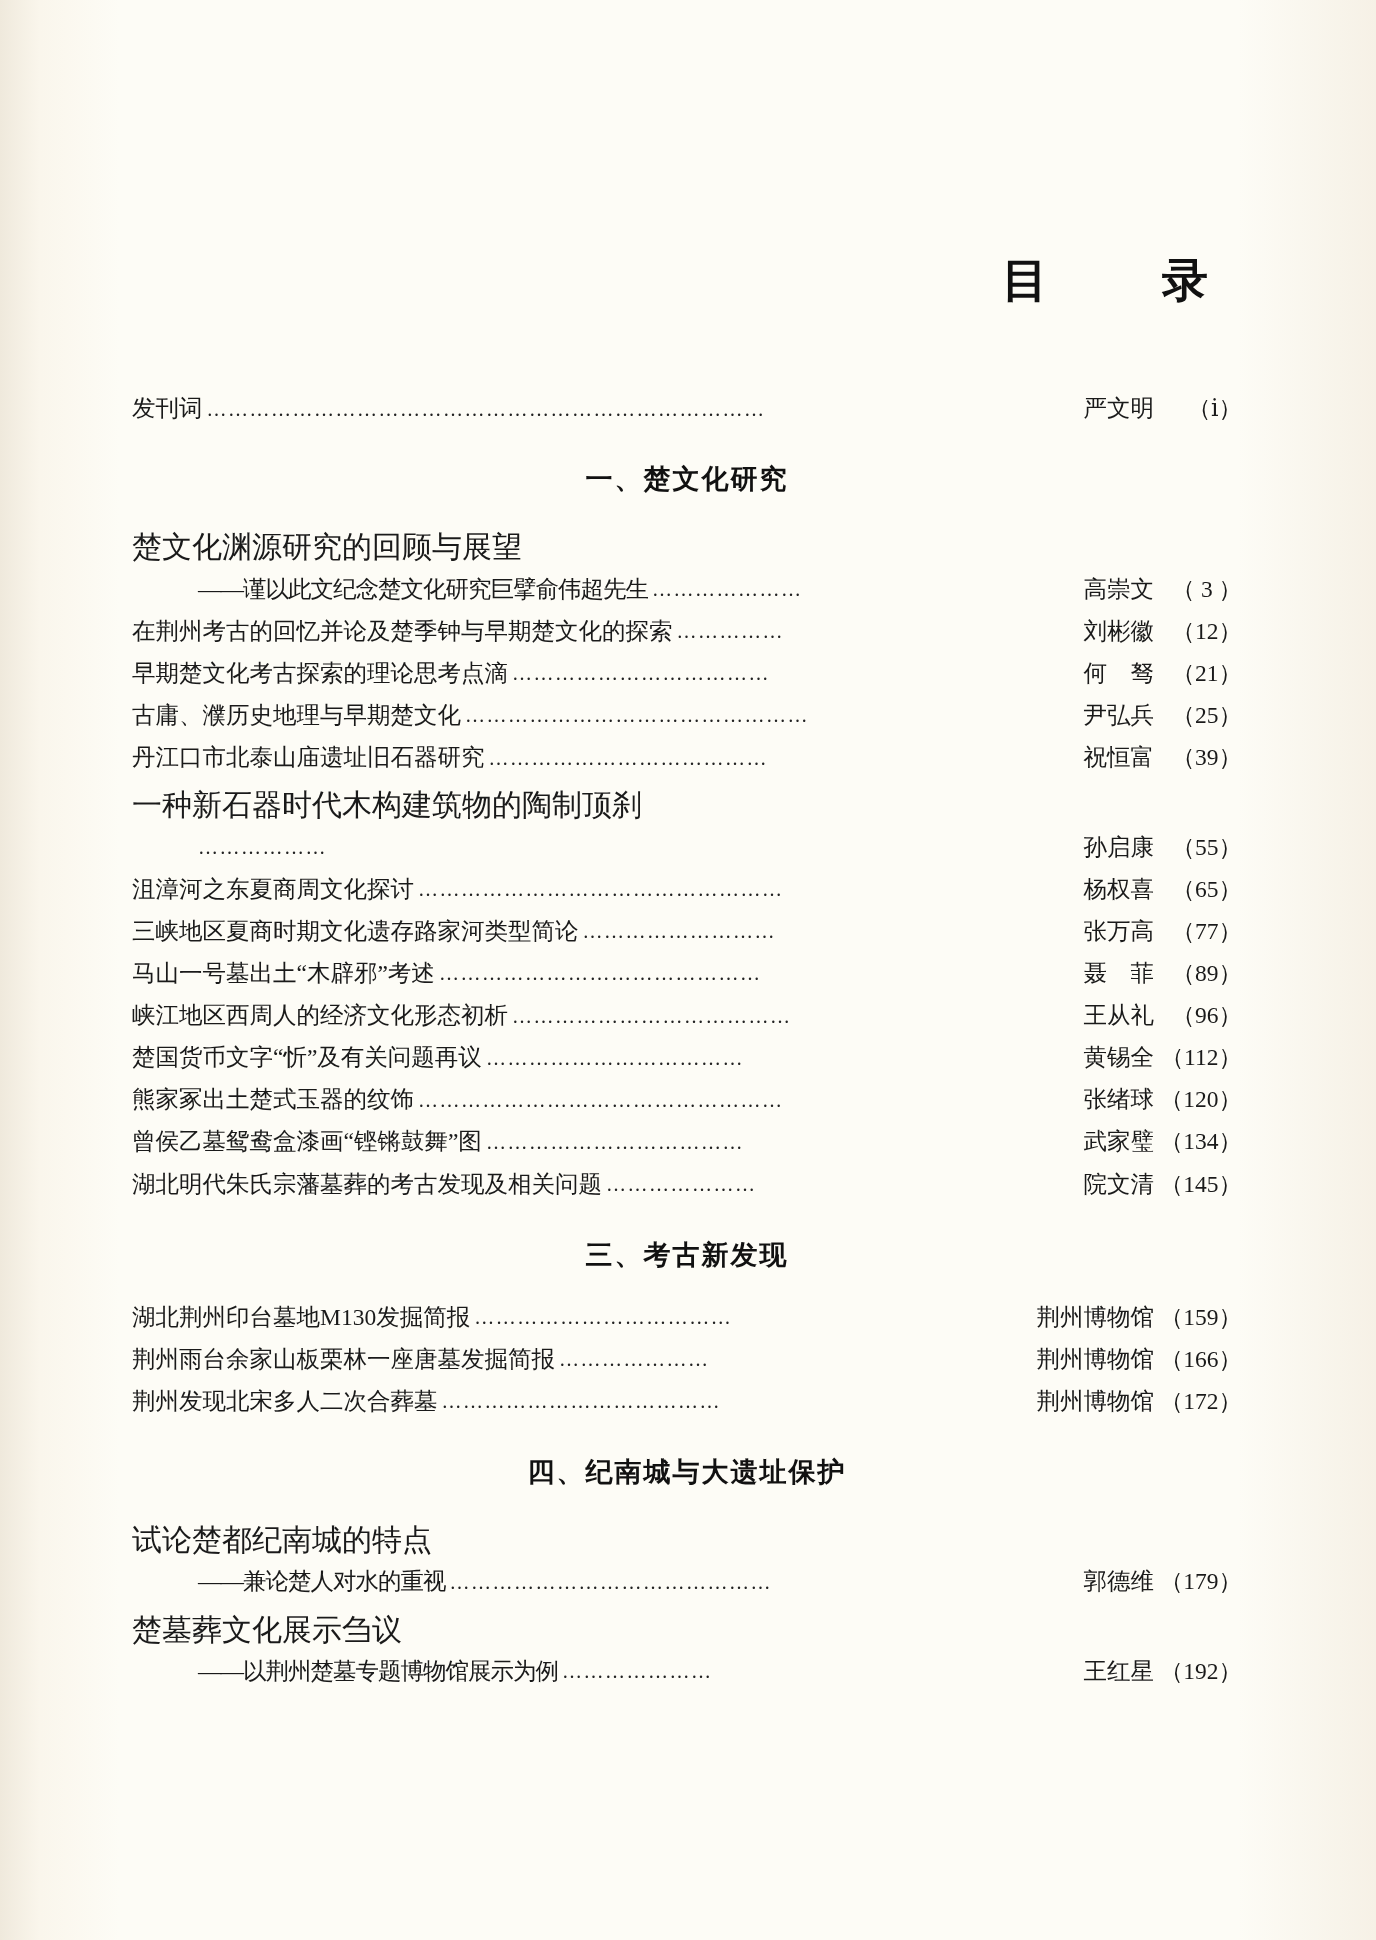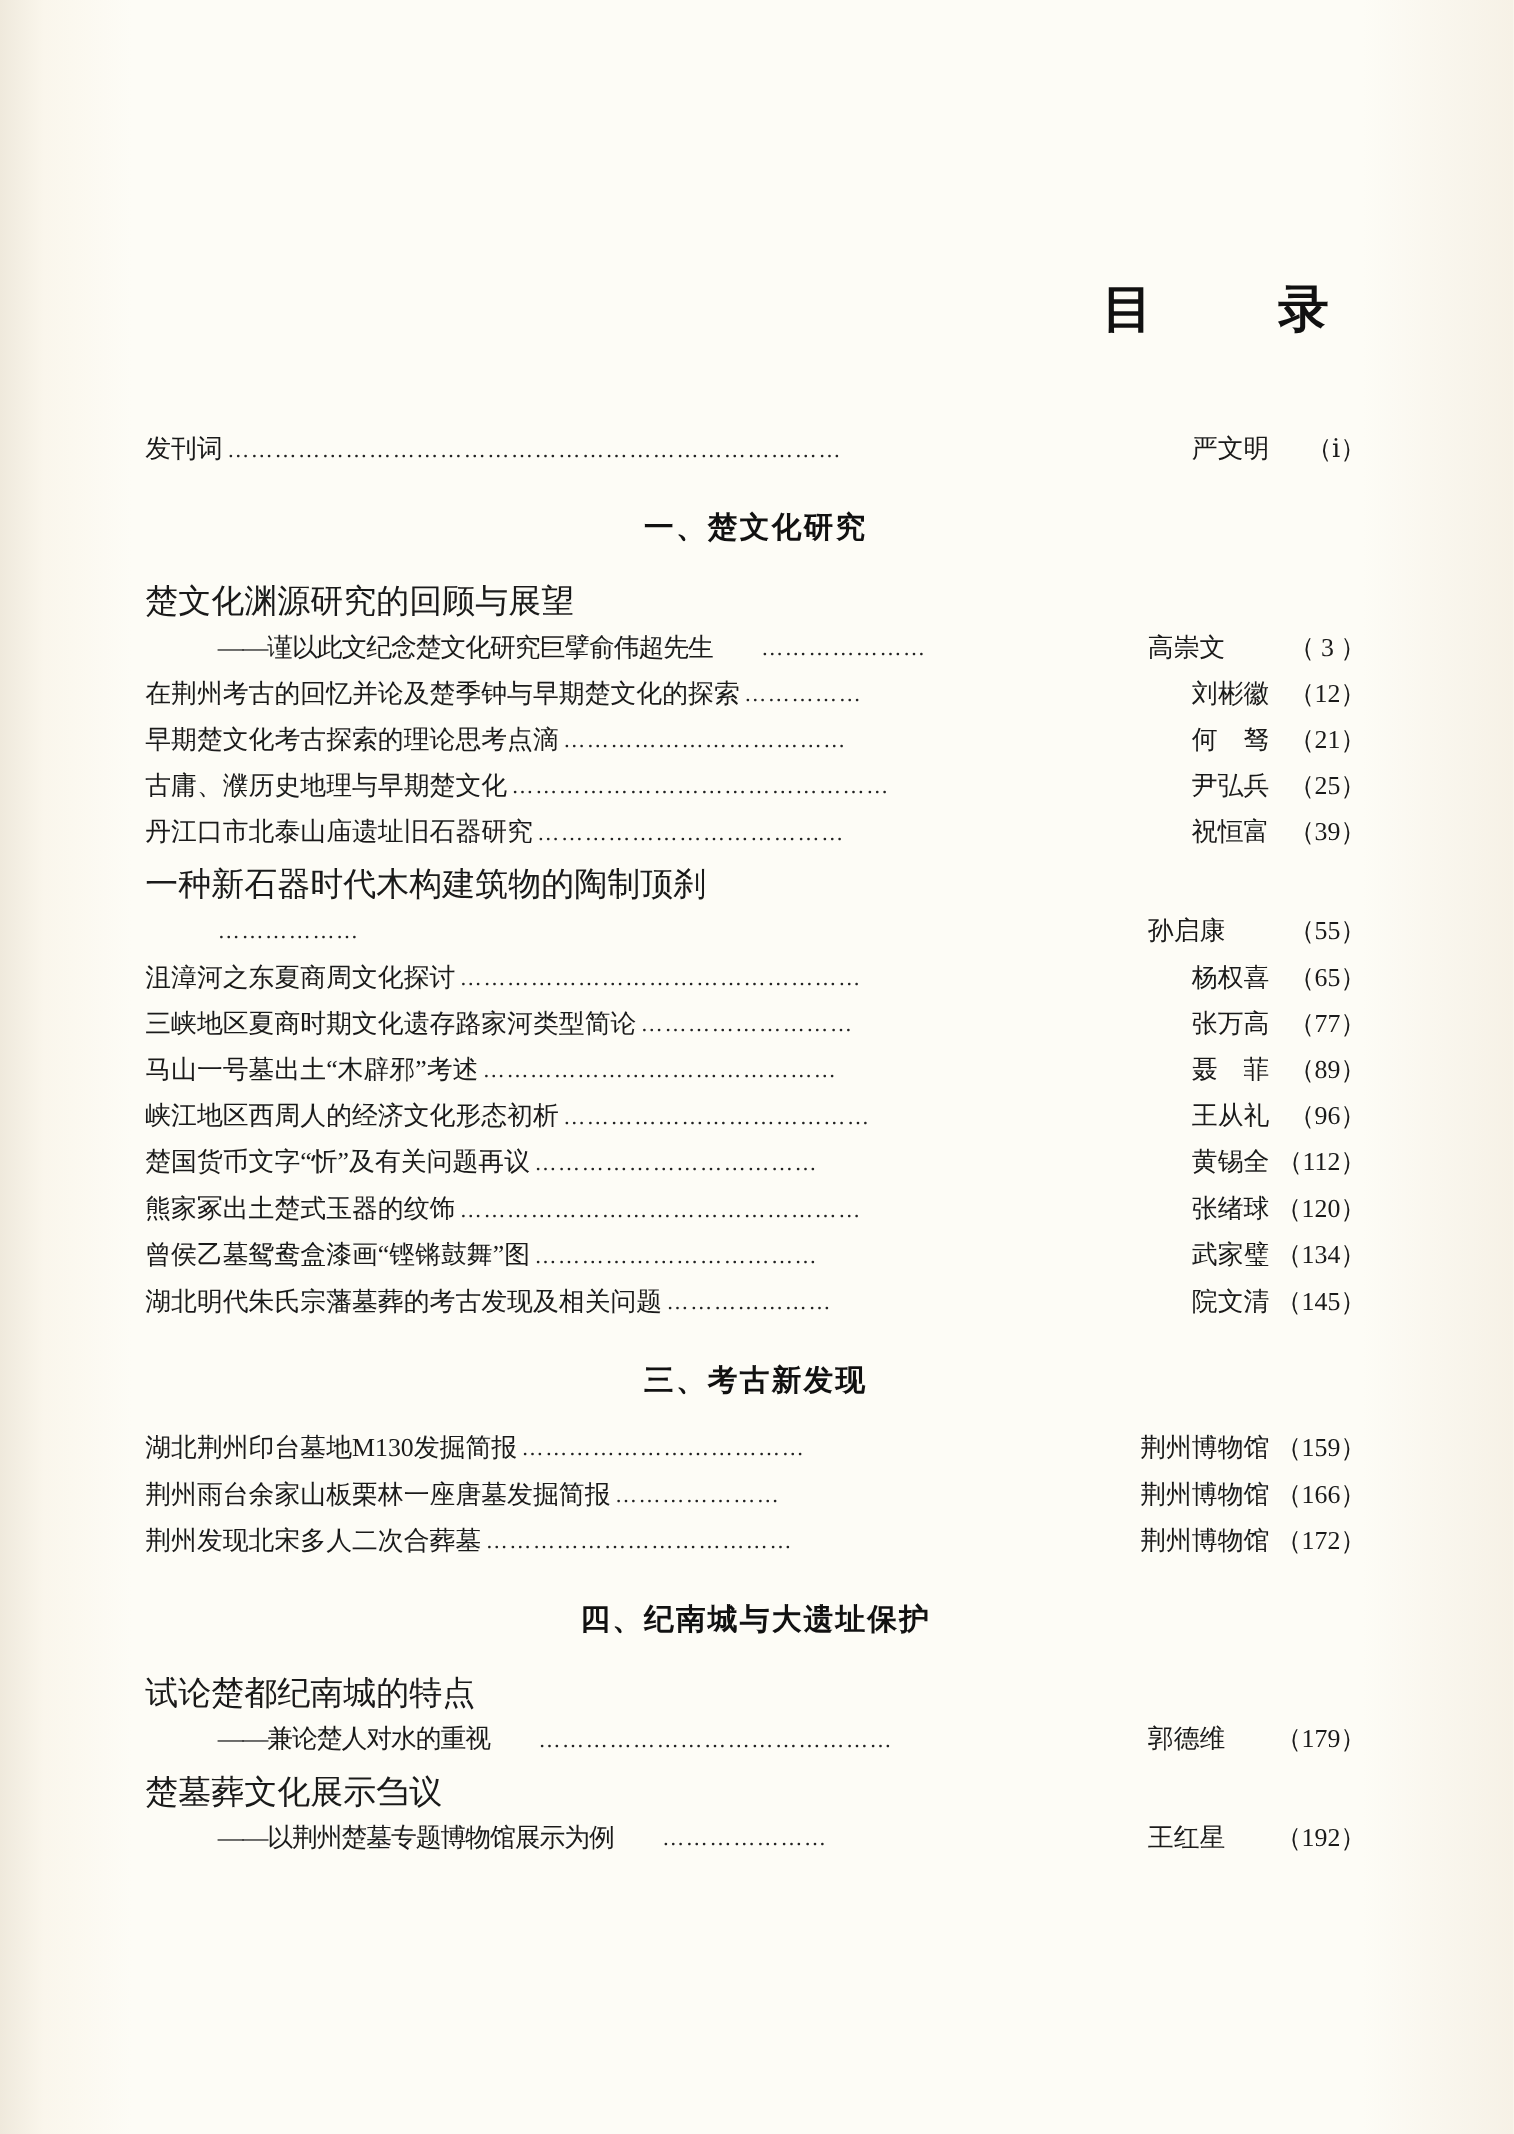--- a/index.html
+++ b/index.html
@@ -84,21 +84,20 @@
   .entry-block {
     margin: 0 0 5px 0;
   }
   .entry-block .line1 {
     font-size: 30px;
     line-height: 1.58;
     white-space: nowrap;
   }
   .entry-block .line2 {
     padding-left: 66px;
-    gap: 40px;
   }
   .indent-dash {
     letter-spacing: -1px;
   }
 </style>
 </head>
 <body>
 
 <div class="page">
   <div class="content">

